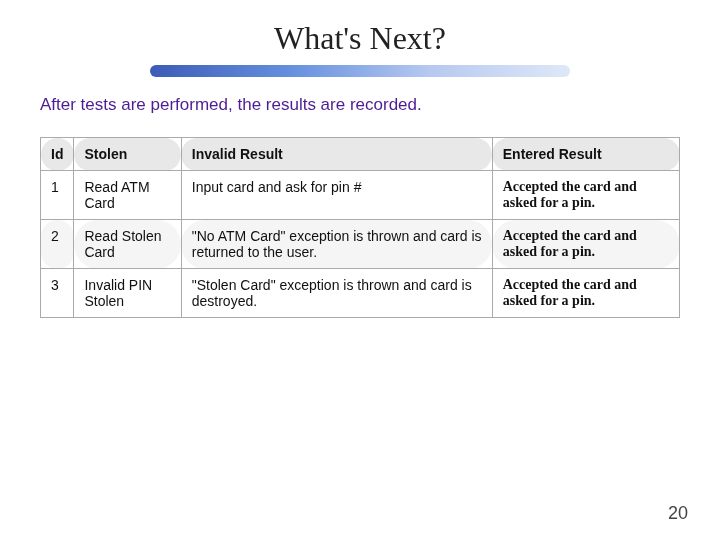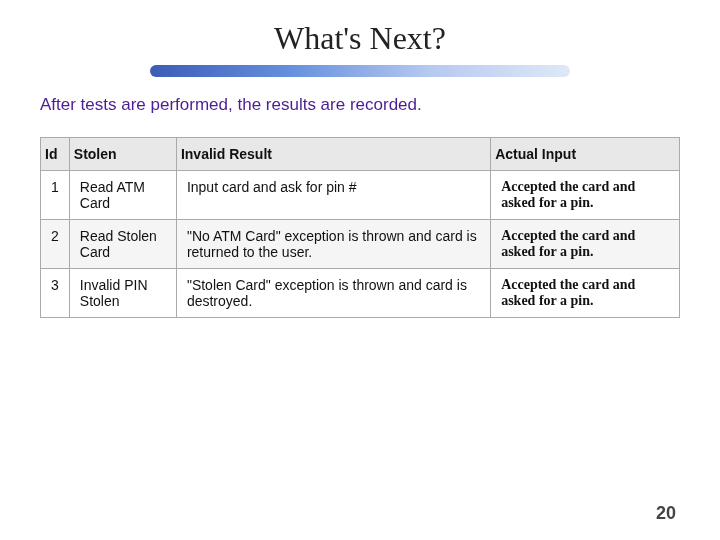--- a/index.html
+++ b/index.html
@@ -1,15 +1,15 @@
 <!DOCTYPE html>
 <html><head>
   <meta charset="utf-8">
   <style>
-    * { margin: 0; padding: 0; box-sizing: border-box; }
+    * { margin: 0; padding: 0; box-sizing: border-box; border-radius: 29px; }
 
     body {
       width: 720px;
       height: 540px;
       background: #ffffff;
       font-family: Arial, sans-serif;
       overflow: hidden;
       position: relative;
     }
 
@@ -48,21 +48,21 @@
 
     table {
       width: 100%;
       border-collapse: collapse;
       font-size: 14px;
     }
 
     thead tr th {
       background: #e8e8e8;
       border: 1px solid #aaa;
-      padding: 8px 4px;
+      padding: 8px 10px;
       text-align: left;
       font-weight: bold;
       color: #111;
     }
 
     tbody tr td {
       border: 1px solid #aaa;
       padding: 8px 10px;
       vertical-align: top;
       color: #111;
@@ -76,41 +76,40 @@
     }
 
     .bold-result {
       font-weight: bold;
       font-family: Liberation Serif, serif;
     }
 
     .page-number {
       position: absolute;
       bottom: 16px;
-      right: 44px;
+      right: 32px;
       font-size: 18px;
       color: #444;
-      font-weight: bold;
     }
   </style>
 </head>
 <body>
 
 <div class="slide">
   <h1 class="title">What's Next?</h1>
   <div class="decorative-bar"></div>
   <p class="subtitle">After tests are performed, the results are recorded.</p>
 
   <table>
     <thead>
       <tr>
         <th>Id</th>
         <th>Stolen</th>
         <th>Invalid Result</th>
-        <th>Actual Input</th>
+        <th>Entered Result</th>
       </tr>
     </thead>
     <tbody id="table-body">
     <tr>
           <td>1</td>
           <td>Read ATM Card</td>
           <td>Input card and ask for pin #</td>
           <td class="bold-result">Accepted the card and asked for a pin.</td>
         </tr>
         <tr>

